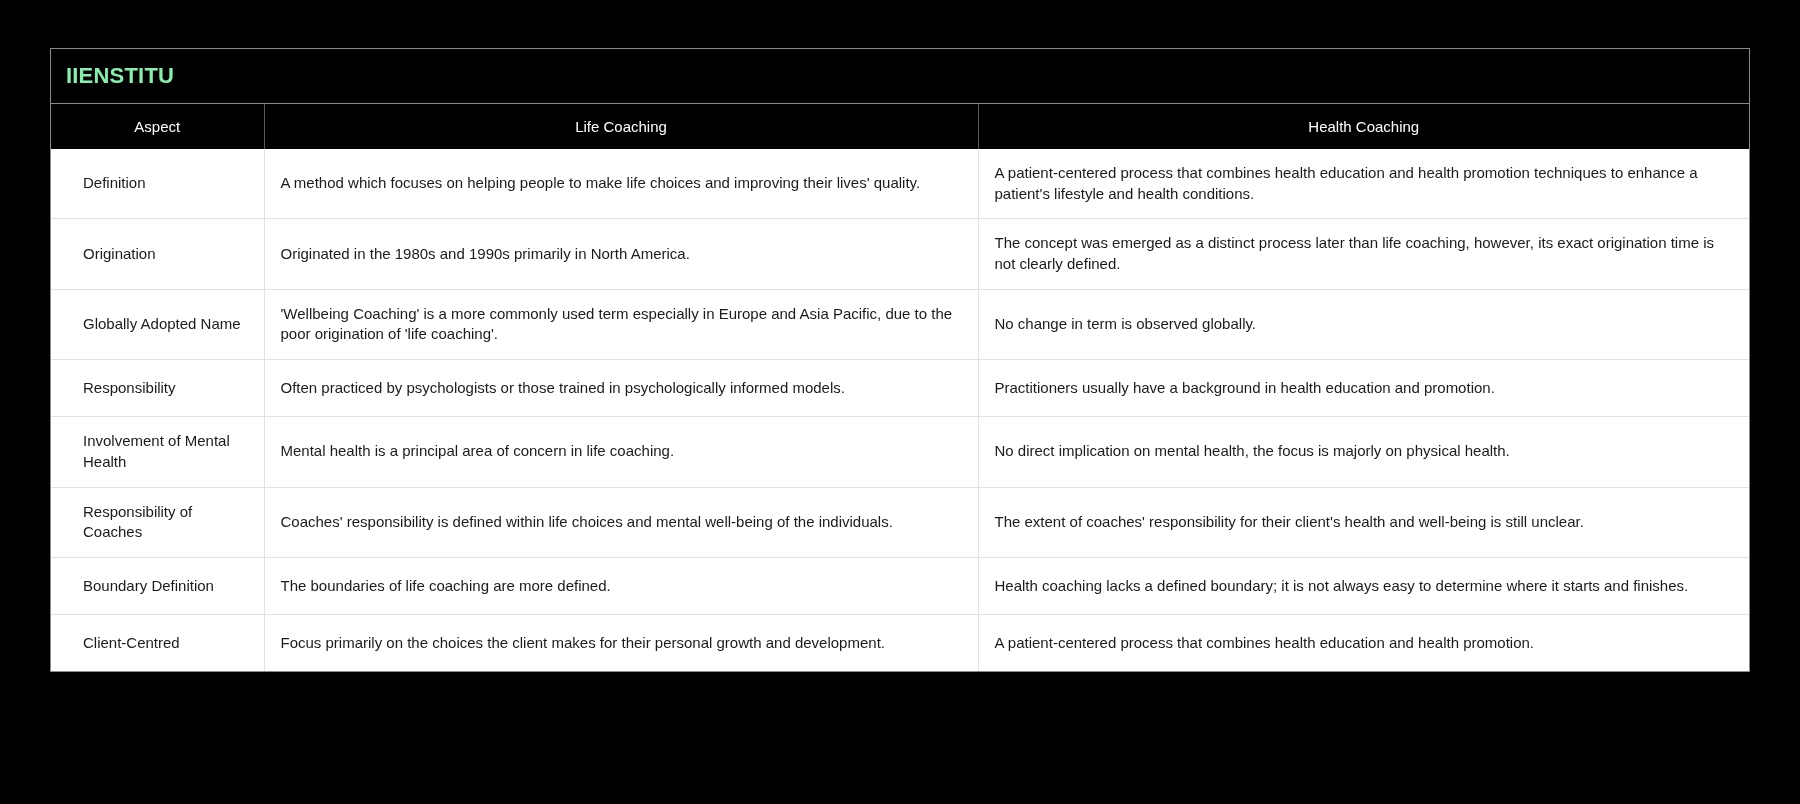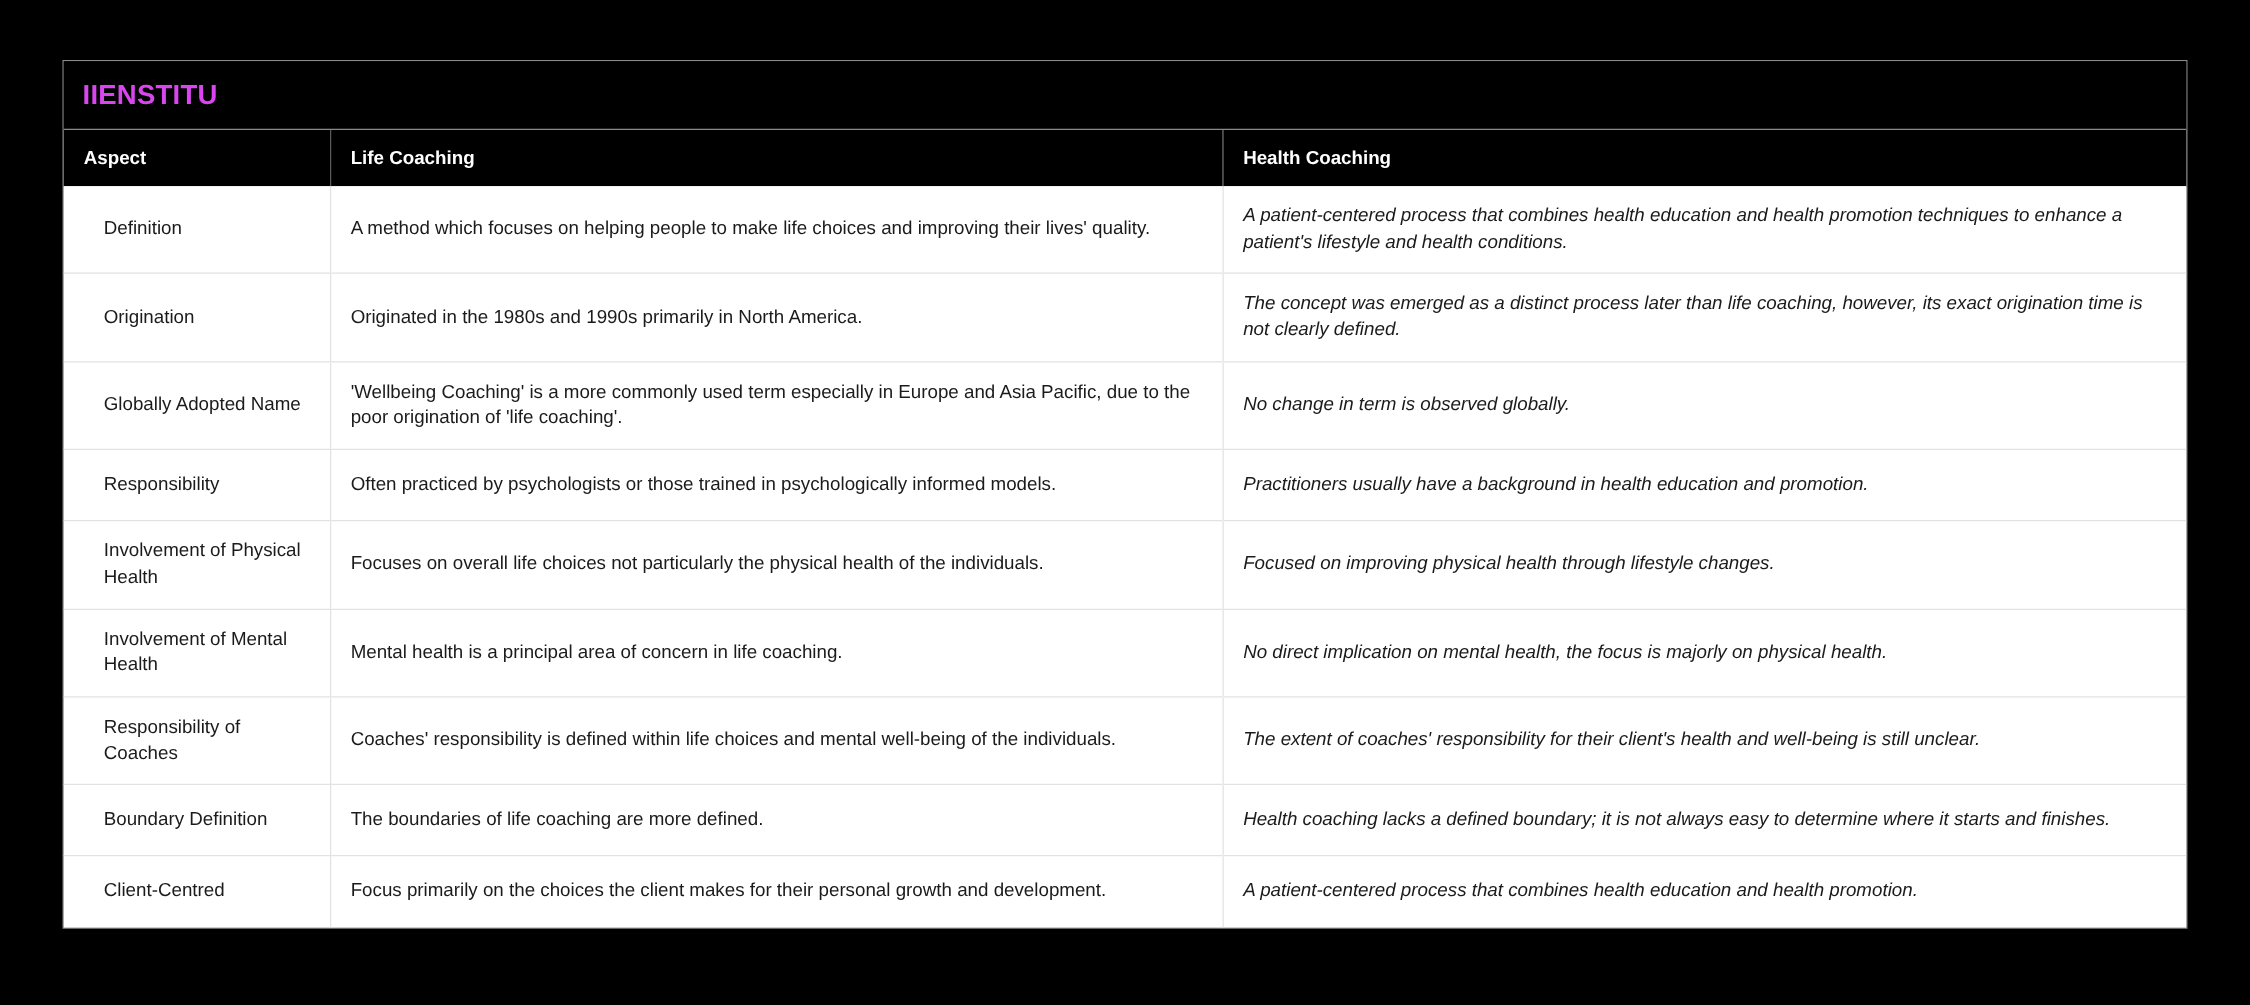--- a/index.html
+++ b/index.html
@@ -35,64 +35,64 @@
   .brand-bar {
     height: 55px;
     background: #000000;
     display: flex;
     align-items: center;
     padding: 0 0 0 15px;
     box-sizing: border-box;
     border-bottom: 1px solid #8a8a8a;
   }
   .brand-logo {
-    color: #d946ef;
+    color: #86efac;
     font-size: 22px;
     font-weight: bold;
     letter-spacing: 0.2px;
   }
 
   table.cmp {
     width: 100%;
     border-collapse: collapse;
     table-layout: fixed;
     background: #ffffff;
   }
 
   table.cmp col.c-aspect  { width: 213px; }
   table.cmp col.c-life    { width: 714px; }
   table.cmp col.c-health  { width: 771px; }
 
   table.cmp thead th {
     background: #000000;
     color: #ffffff;
     font-size: 15px;
-    font-weight: bold;
-    text-align: left;
+    font-weight: normal;
+    text-align: center;
     padding: 14px 16px;
     vertical-align: middle;
     border-right: 1px solid #5a5a5a;
     box-sizing: border-box;
   }
   table.cmp thead th:last-child { border-right: none; }
 
   table.cmp tbody td {
     background: #ffffff;
     color: #1b1b1b;
     font-size: 15px;
     line-height: 1.38;
     text-align: left;
     padding: 14px 16px;
     vertical-align: middle;
     border-top: 1px solid #e2e2e2;
     border-right: 1px solid #e2e2e2;
     box-sizing: border-box;
   }
   table.cmp tbody tr:first-child td { border-top: none; }
-  table.cmp tbody td:last-child { border-right: none; font-style: italic; }
+  table.cmp tbody td:last-child { border-right: none; }
 
   table.cmp tbody td.aspect-cell {
     color: #1b1b1b;
     padding-left: 32px;
   }
 
   
   table.cmp tbody tr { height: 57px; }
 </style>
 </head>
@@ -138,25 +138,20 @@
           <td>'Wellbeing Coaching' is a more commonly used term especially in Europe and Asia Pacific, due to the poor origination of 'life coaching'.</td>
           <td>No change in term is observed globally.</td>
         </tr>
 
         <tr>
           <td class="aspect-cell">Responsibility</td>
           <td>Often practiced by psychologists or those trained in psychologically informed models.</td>
           <td>Practitioners usually have a background in health education and promotion.</td>
         </tr>
 
-        <tr>
-          <td class="aspect-cell">Involvement of Physical Health</td>
-          <td>Focuses on overall life choices not particularly the physical health of the individuals.</td>
-          <td>Focused on improving physical health through lifestyle changes.</td>
-        </tr>
 
         <tr>
           <td class="aspect-cell">Involvement of Mental Health</td>
           <td>Mental health is a principal area of concern in life coaching.</td>
           <td>No direct implication on mental health, the focus is majorly on physical health.</td>
         </tr>
 
         <tr>
           <td class="aspect-cell">Responsibility of Coaches</td>
           <td>Coaches' responsibility is defined within life choices and mental well-being of the individuals.</td>

